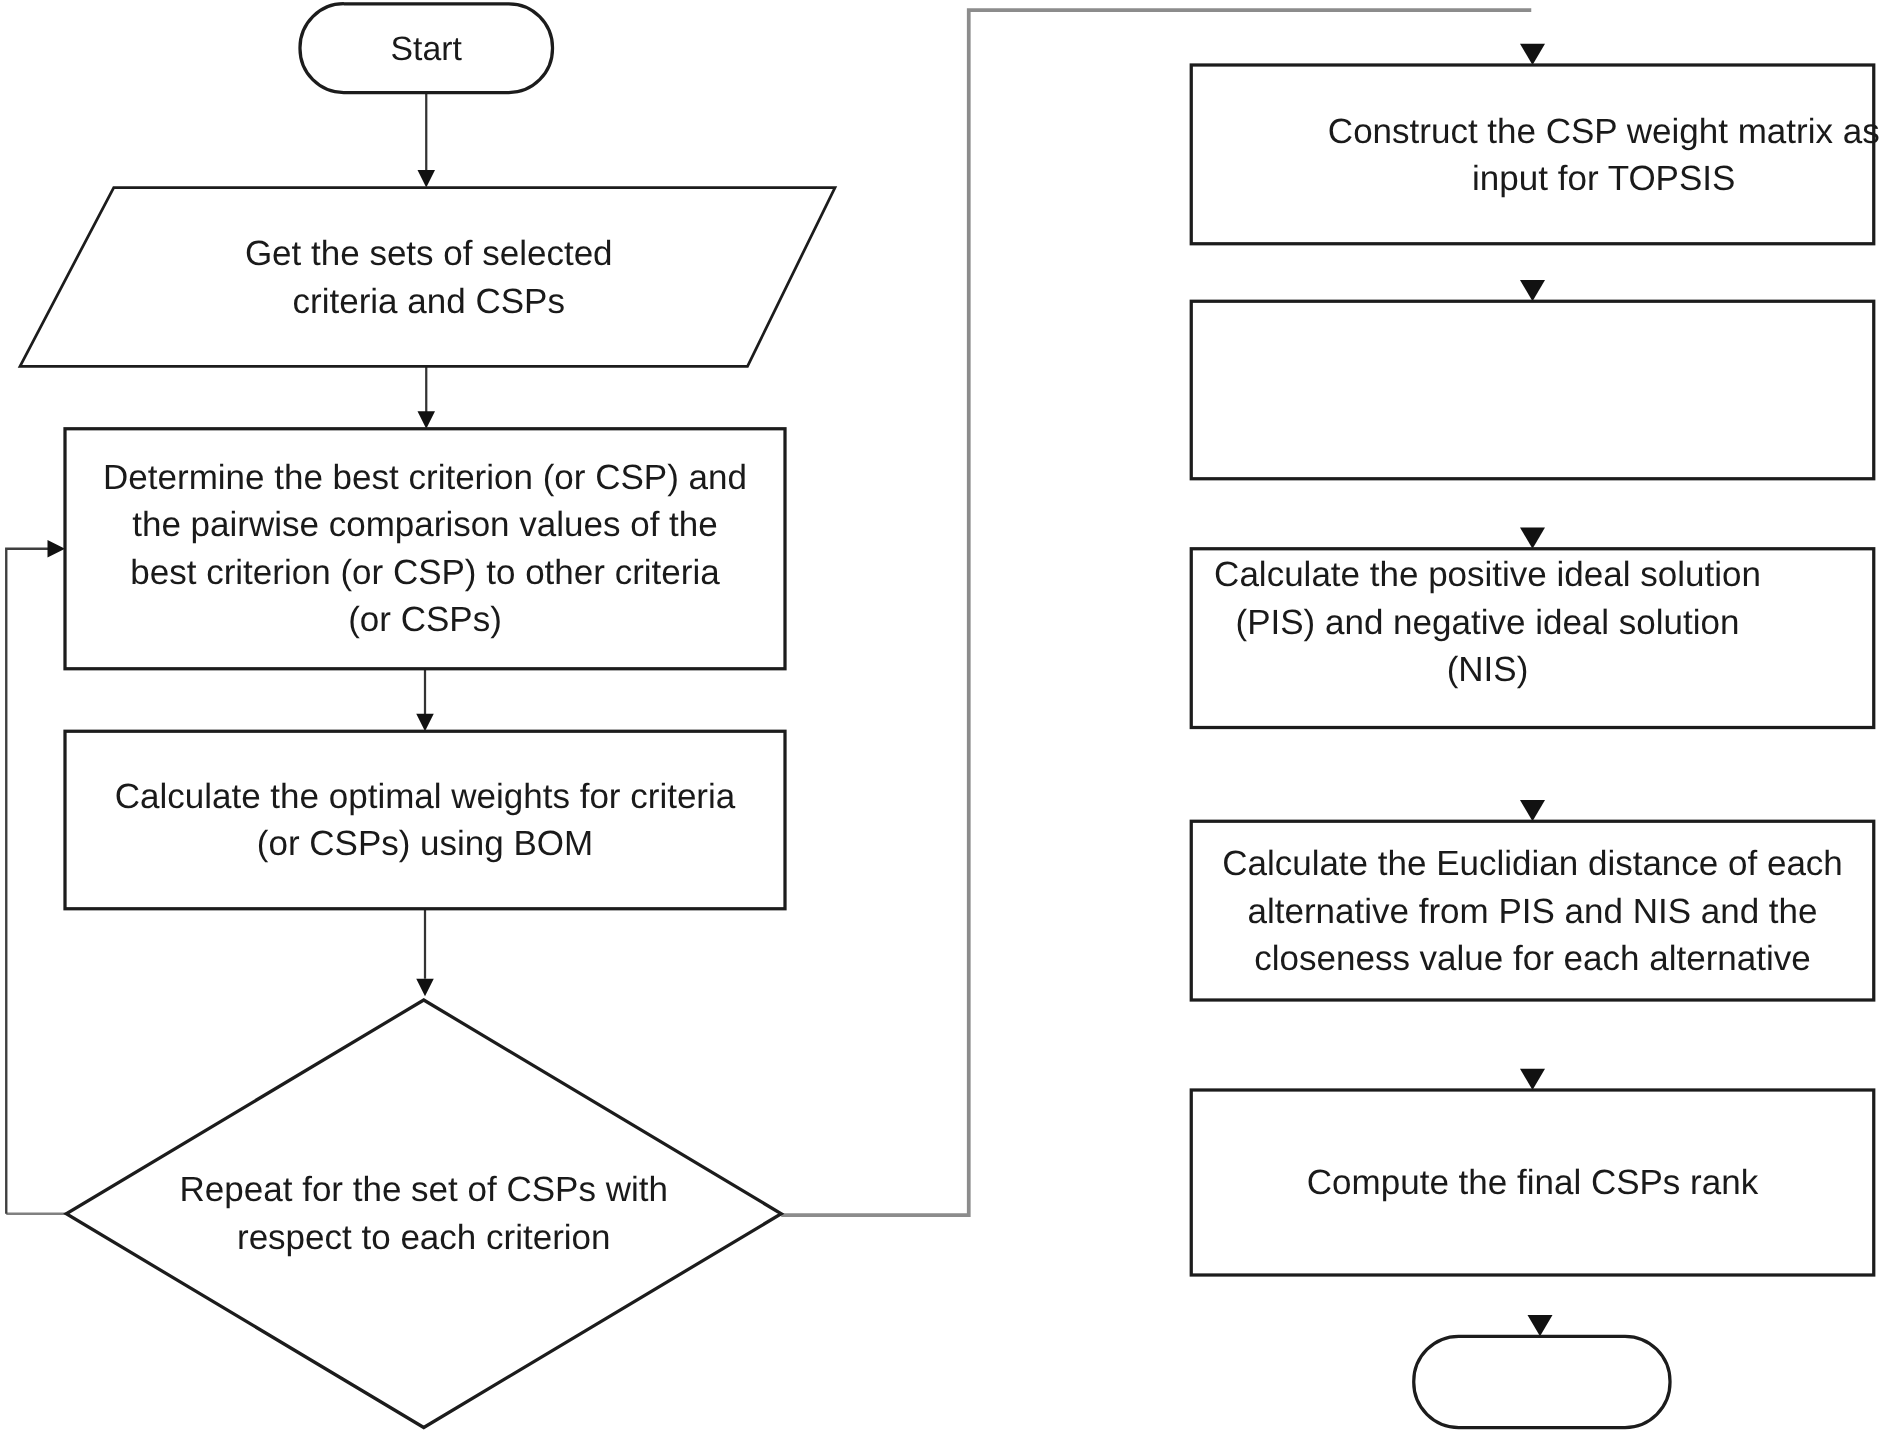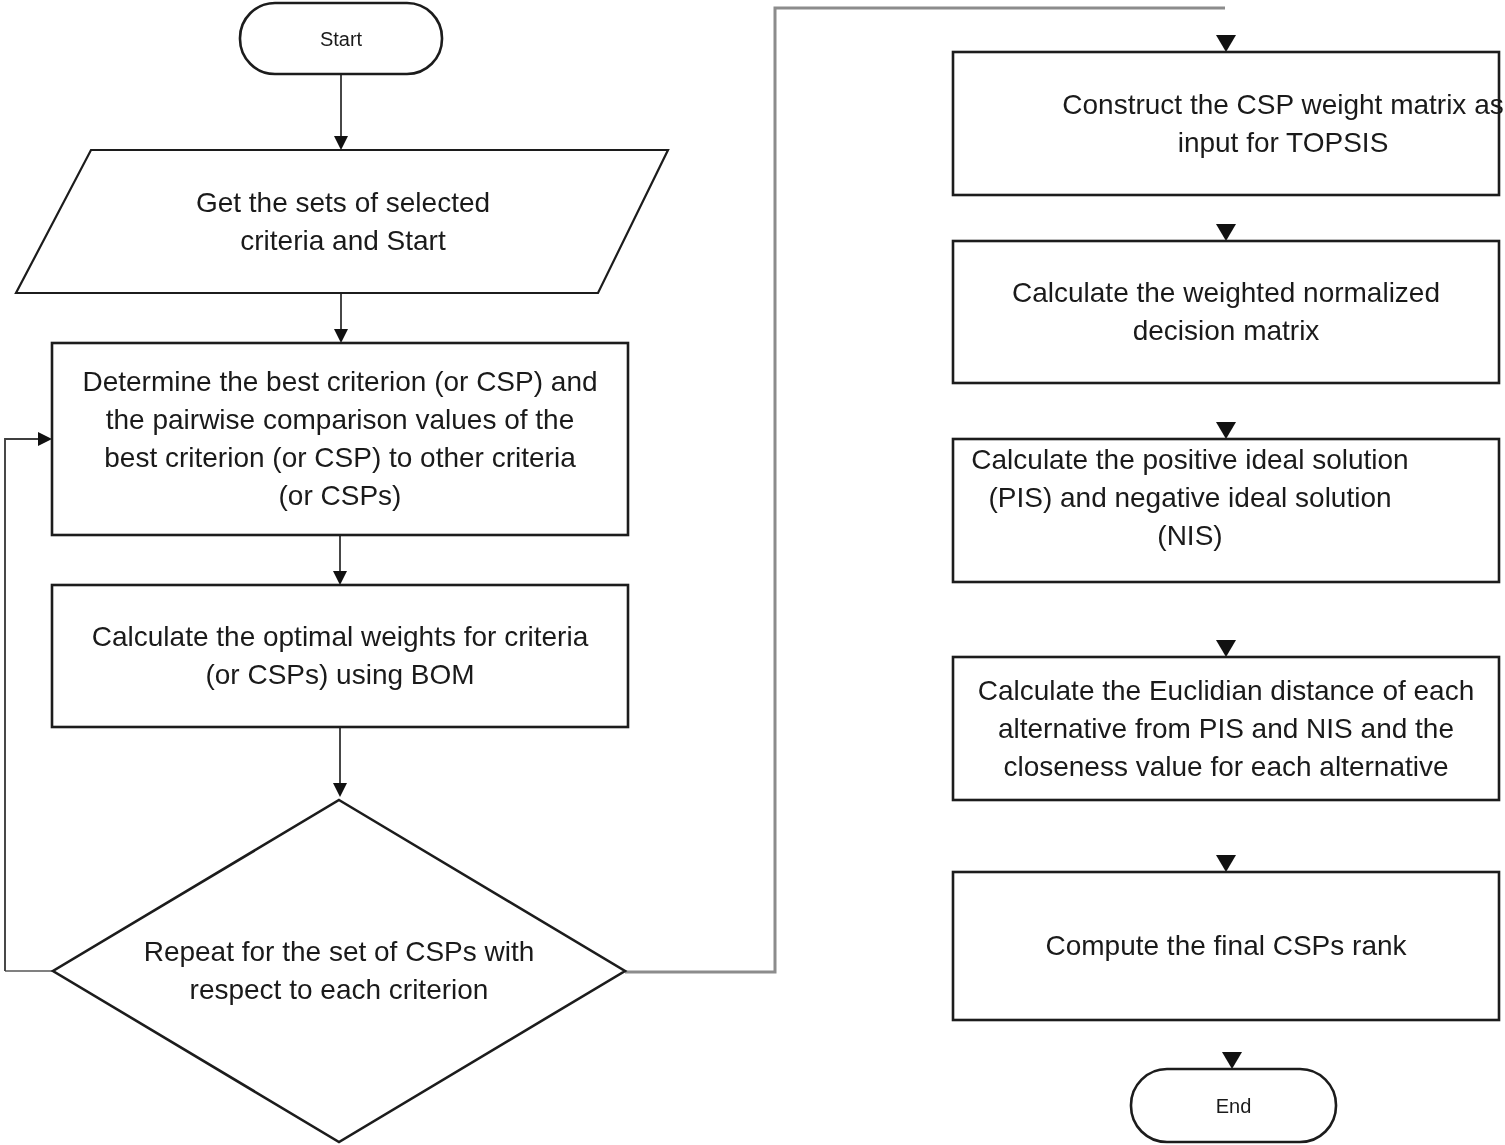--- a/index.html
+++ b/index.html
@@ -23,21 +23,21 @@
   .conn{stroke:var(--connector);stroke-width:1.8px;fill:none;}
   .loopline{stroke:var(--loop);stroke-width:1.9px;fill:none;}
   .loopgray{stroke:var(--loop-gray);stroke-width:1.9px;fill:none;}
   .linkline{stroke:var(--link);stroke-width:3px;fill:none;}
   .arrow{fill:var(--arrow);stroke:none;}
   .label{
     position:absolute;display:flex;align-items:center;justify-content:center;
     text-align:center;white-space:pre-line;color:var(--text);
     font-size:28px;line-height:38px;letter-spacing:0px;
   }
-  .label.terminator{font-size:20px;}
+  .label.terminator{font-size:27px;}
 </style>
 </head>
 <body>
 
 <div id="canvas">
 
   <svg id="wires" viewBox="0 0 1505 1145">
 
     <line class="conn" x1="341" y1="74" x2="341" y2="138"></line>
     <polygon class="arrow" points="334,136 348,136 341,150"></polygon>
@@ -73,43 +73,40 @@
     <rect class="shape" x="953" y="241" width="546" height="142"></rect>
     <rect class="shape" x="953" y="439" width="546" height="143"></rect>
     <rect class="shape" x="953" y="657" width="546" height="143"></rect>
     <rect class="shape" x="953" y="872" width="546" height="148"></rect>
     <rect class="shape" x="1131" y="1069" width="205" height="73" rx="36" ry="36"></rect>
   </svg>
 
   <div class="label terminator" style="left:240px;top:3px;width:202px;height:71px;">Start</div>
 
   <div class="label" style="left:53px;top:150px;width:580px;height:143px;">Get the sets of selected
-criteria and Start</div>
+criteria and CSPs</div>
 
   <div class="label" style="left:52px;top:343px;width:576px;height:192px;">Determine the best criterion (or CSP) and
 the pairwise comparison values of the
 best criterion (or CSP) to other criteria
 (or CSPs)</div>
 
   <div class="label" style="left:52px;top:585px;width:576px;height:142px;text-align:center;">Calculate the optimal weights for criteria
 (or CSPs) using BOM</div>
 
   <div class="label" style="left:53px;top:800px;width:572px;height:342px;">Repeat for the set of CSPs with
 respect to each criterion</div>
 
   <div class="label" style="left:1010px;top:52px;width:546px;height:143px;">Construct the CSP weight matrix as
 input for TOPSIS</div>
 
-  <div class="label" style="left:953px;top:241px;width:546px;height:142px;">Calculate the weighted normalized
-decision matrix</div>
 
   <div class="label" style="left:953px;top:426px;width:474px;height:143px;">Calculate the positive ideal solution
 (PIS) and negative ideal solution (NIS)</div>
 
   <div class="label" style="left:953px;top:657px;width:546px;height:143px;border-radius:32px;">Calculate the Euclidian distance of each
 alternative from PIS and NIS and the
 closeness value for each alternative</div>
 
   <div class="label" style="left:953px;top:872px;width:546px;height:148px;">Compute the final CSPs rank</div>
 
-  <div class="label terminator" style="left:1131px;top:1069px;width:205px;height:73px;">End</div>
 
 </div>
 
 </body></html>

